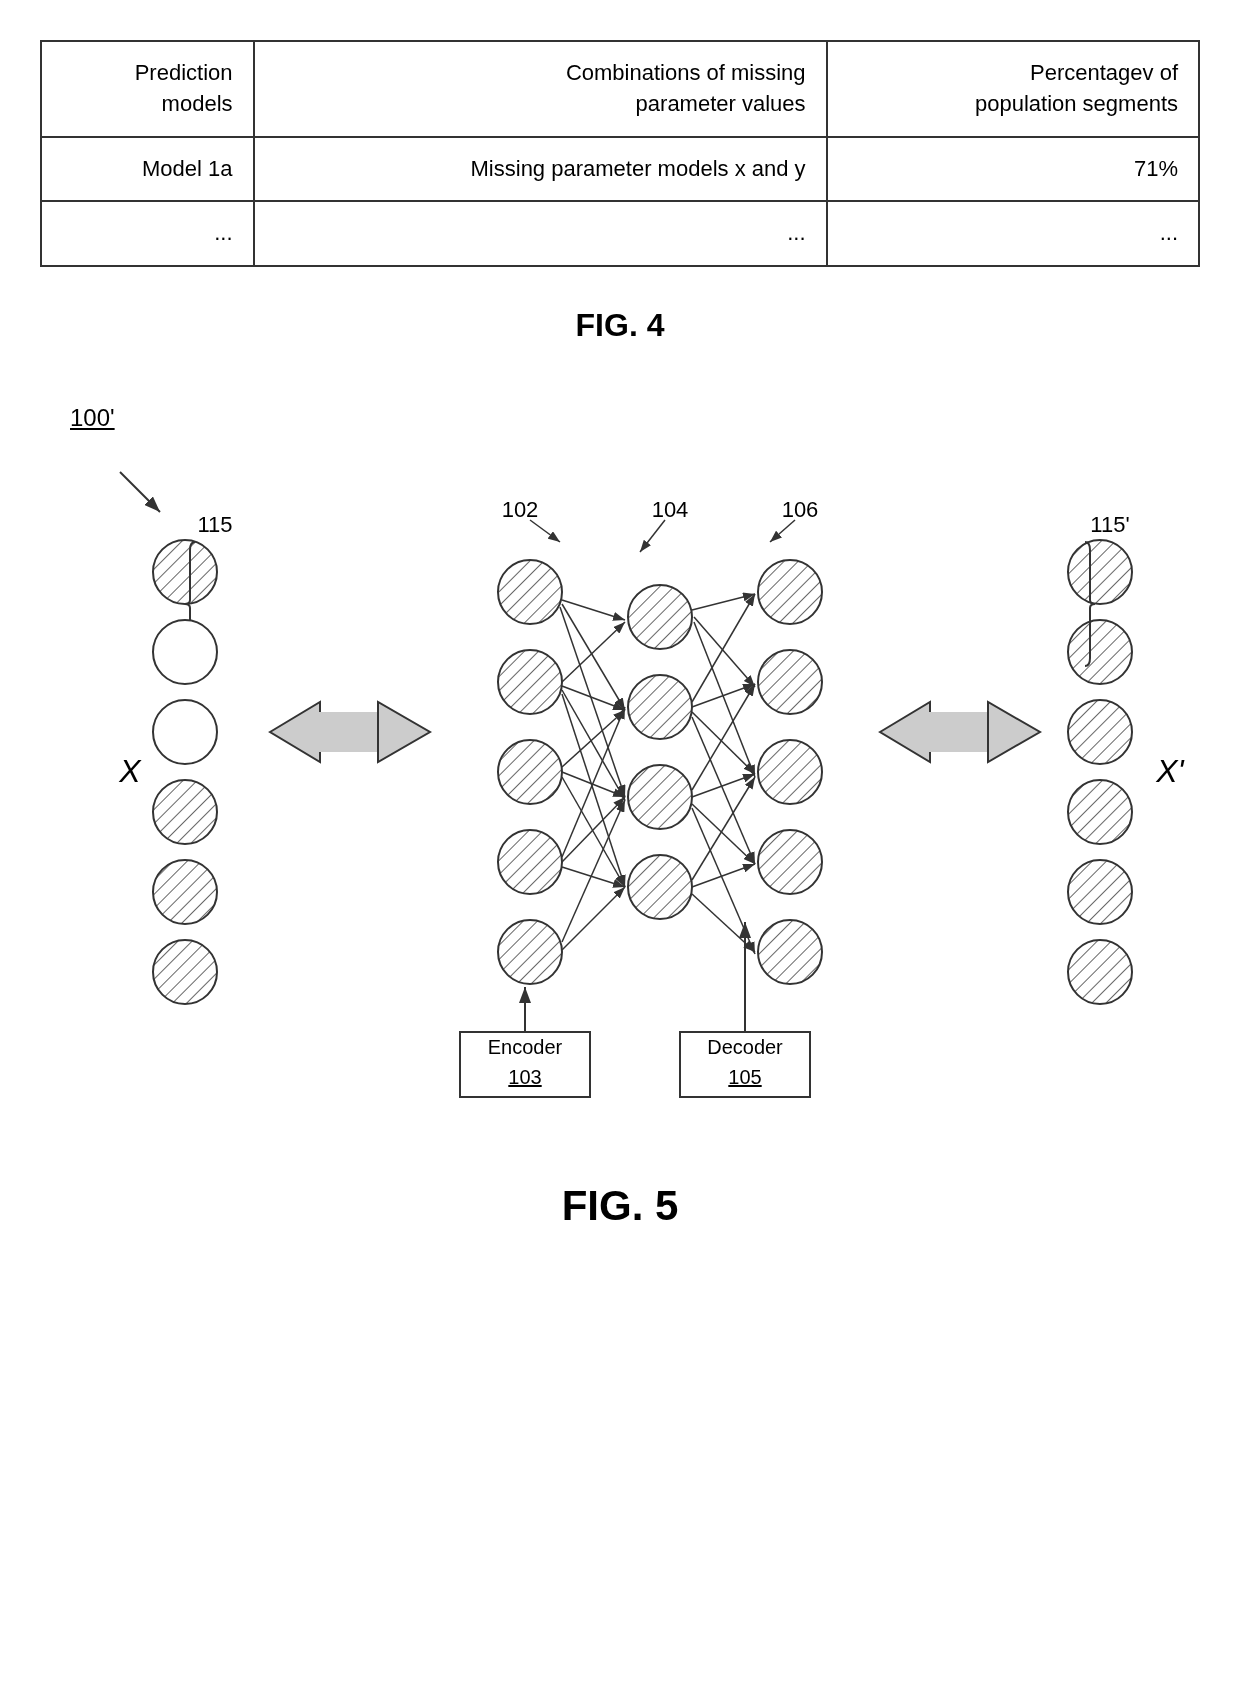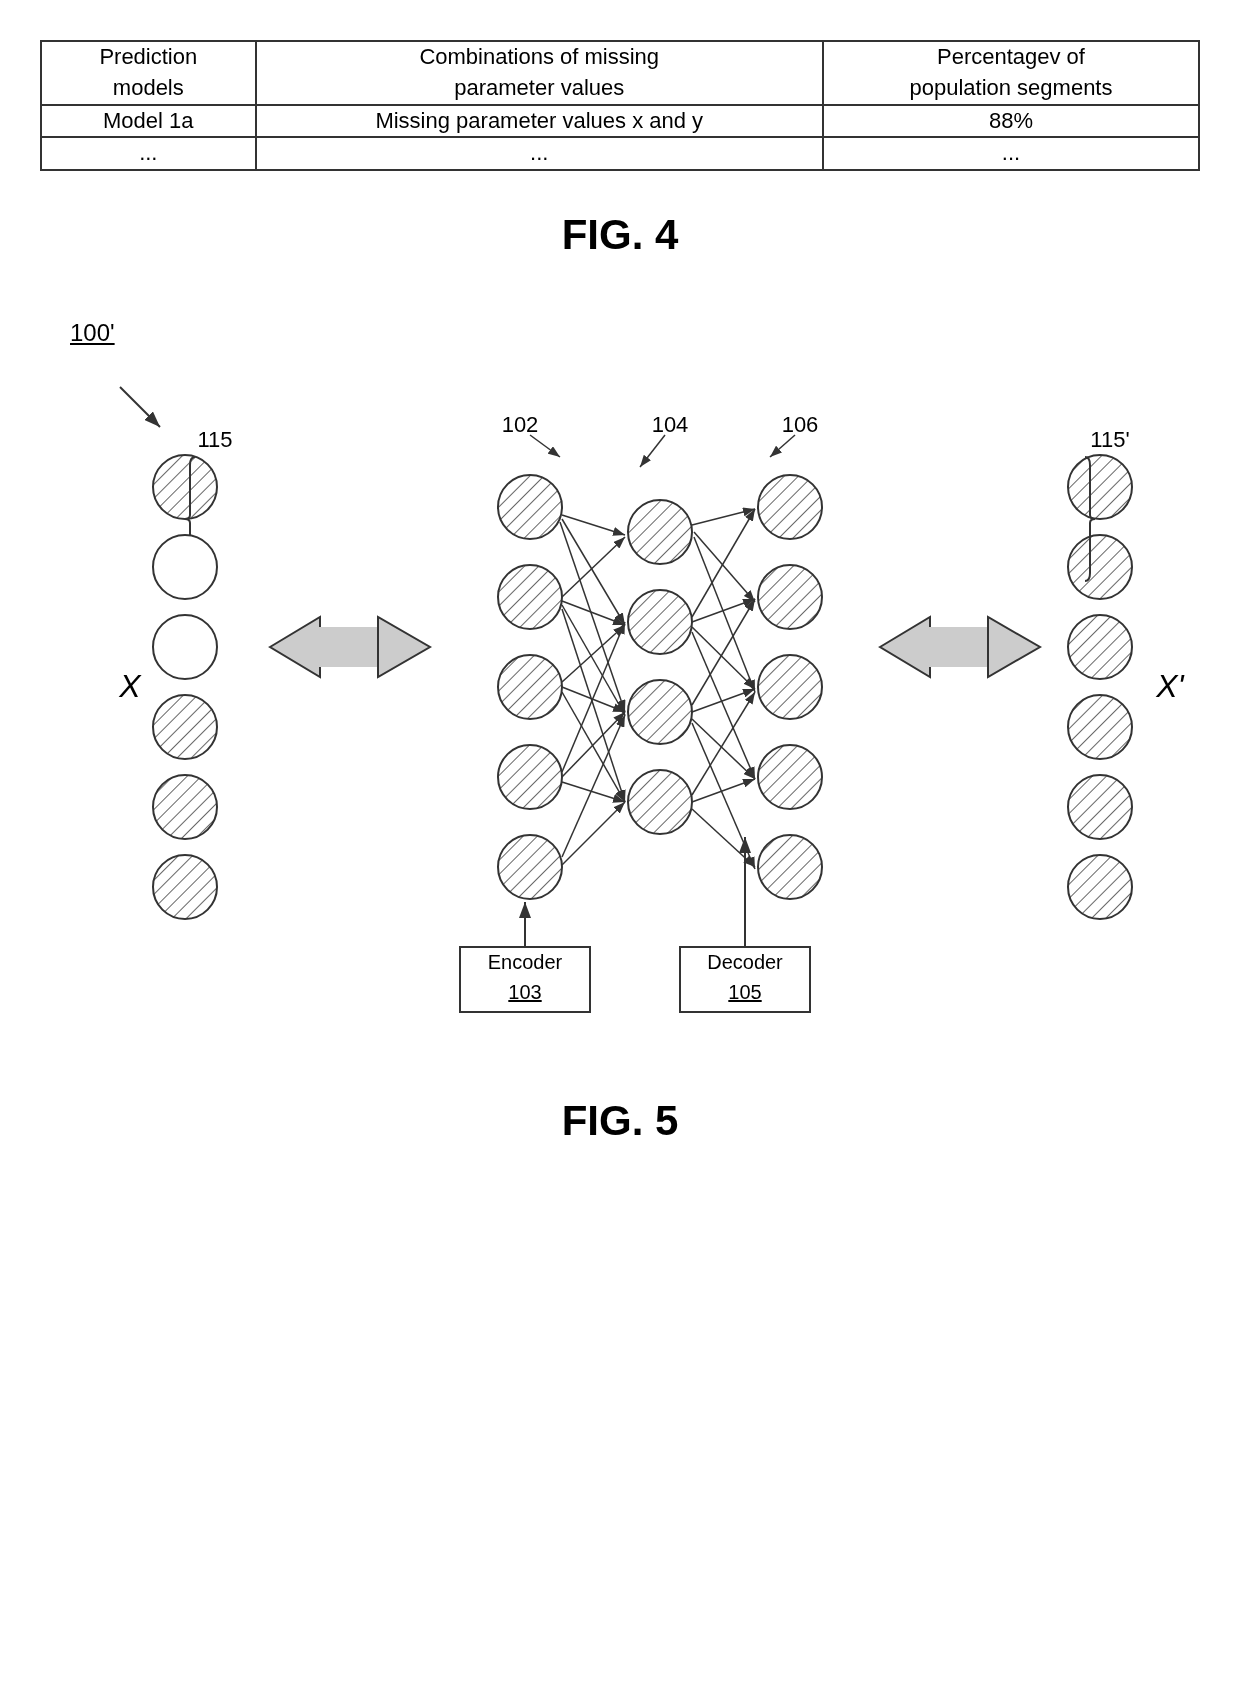--- a/index.html
+++ b/index.html
@@ -16,34 +16,34 @@
       margin-top: 20px;
       margin-bottom: 40px;
     }
     table {
       width: 100%;
       border-collapse: collapse;
       font-size: 22px;
     }
     th, td {
       border: 2px solid #333;
-      padding: 0 20px;
-      text-align: center;
+      padding: 16px 20px;
+      text-align: right;
       vertical-align: middle;
       line-height: 1.4;
     }
     th {
       font-weight: normal;
       background: #fff;
     }
 
     
     .fig-label {
       text-align: center;
-      font-size: 42px;
+      font-size: 32px;
       font-weight: bold;
       margin: 22px 0 60px 0;
       font-family: Arial, sans-serif;
     }
 
     
     .diagram-section {
       position: relative;
       margin-top: 20px;
       margin-bottom: 40px;
@@ -88,22 +88,22 @@
     <thead>
       <tr>
         <th>Prediction<br>models</th>
         <th>Combinations of missing<br>parameter values</th>
         <th>Percentagev of<br>population segments</th>
       </tr>
     </thead>
     <tbody>
       <tr>
         <td>Model 1a</td>
-        <td>Missing parameter values x and y</td>
-        <td>88%</td>
+        <td>Missing parameter models x and y</td>
+        <td>71%</td>
       </tr>
       <tr>
         <td>...</td>
         <td>...</td>
         <td>...</td>
       </tr>
     </tbody>
   </table>
 </div>
 

